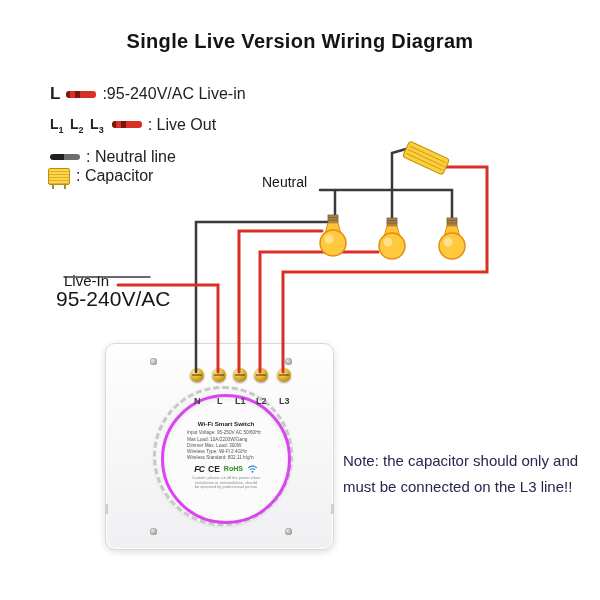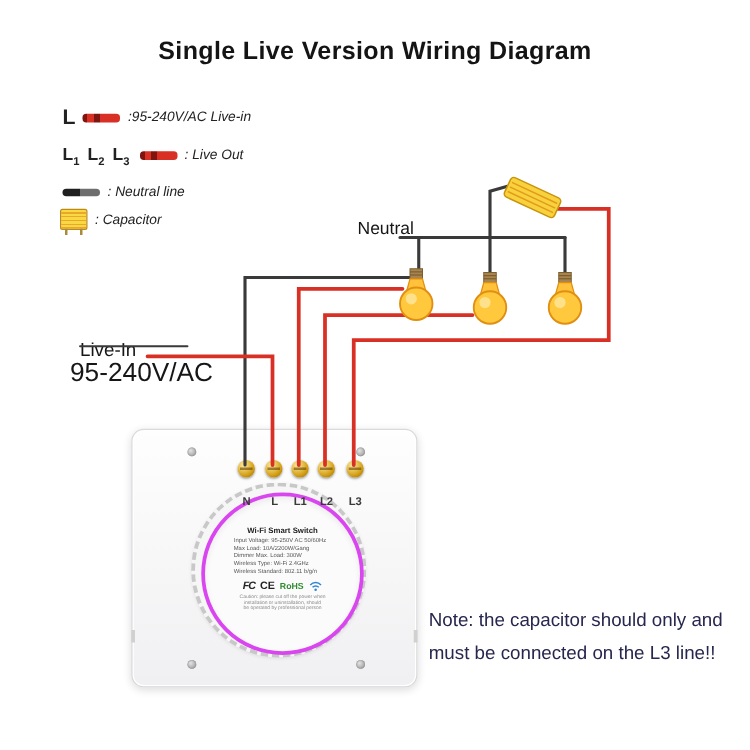--- a/index.html
+++ b/index.html
@@ -11,38 +11,38 @@
 
   
   .leg-row{position:absolute;display:flex;align-items:center;gap:6px;}
   .row1{left:50px;top:84px;}
   .row2{left:50px;top:115px;}
   .row3{left:50px;top:148px;}
   .row4{left:48px;top:167px;}
   .lg-big{font-size:17px;font-weight:bold;color:#222;}
   .lg-pair{font-size:14px;font-weight:bold;color:#222;margin-right:2px;}
   .lg-pair sub{font-size:9px;}
-  .lg-desc{font-size:11px;color:#222;font-style:italic;}
+  .lg-desc{font-size:16px;color:#222;}
   .wire-red{width:30px;height:7px;border-radius:3px;
     background:linear-gradient(90deg,#7e150e 0 4px,#d93025 4px 9px,#7e150e 9px 14px,#d93025 14px 100%);}
   .wire-gray{width:30px;height:6px;border-radius:3px;
     background:linear-gradient(90deg,#1f1f1f 0 14px,#6e6e6e 14px 100%);}
   .cap-icon{width:20px;height:15px;border:1px solid #c08a10;border-radius:2px;position:relative;
     background:repeating-linear-gradient(180deg,#f8d943 0 2px,#e9a82a 2px 3px);}
   .cap-icon::before,.cap-icon::after{content:"";position:absolute;bottom:-5px;width:2px;height:5px;background:#a98b3a;}
   .cap-icon::before{left:3px;}
   .cap-icon::after{right:3px;}
 
   
   .lbl{position:absolute;color:#161616;}
-  .neutral-lbl{left:262px;top:174px;font-size:14px;margin-left:24px;}
+  .neutral-lbl{left:262px;top:174px;font-size:14px;}
   .livein-lbl{left:64px;top:254px;font-size:15px;margin-top:18px;}
   .voltage-lbl{left:56px;top:287px;font-size:21px;}
   .note{position:absolute;left:343px;top:448px;font-size:15px;color:#26264f;
-        line-height:26px;white-space:nowrap;margin-top:36px;}
+        line-height:26px;white-space:nowrap;}
 
   
   .panel{position:absolute;left:105px;top:343px;width:227px;height:205px;border-radius:10px;
          background:linear-gradient(180deg,#fefefe,#f0f0f2);border:1px solid #d9d9dc;
          box-shadow:0 2px 7px rgba(0,0,0,.14), inset 0 0 0 1px #fff;}
   .corner-screw{position:absolute;width:7px;height:7px;border-radius:50%;
          background:radial-gradient(circle at 35% 35%,#e3e3e3,#8f8f8f);box-shadow:inset 0 0 1px #666;}
   .cs1{left:44px;top:14px;} .cs2{left:179px;top:14px;} .cs3{left:44px;top:184px;} .cs4{left:179px;top:184px;}
   .notch{position:absolute;width:3px;height:10px;background:#d0d0d0;top:160px;}
   .notch-l{left:-1px;} .notch-r{right:-1px;}

